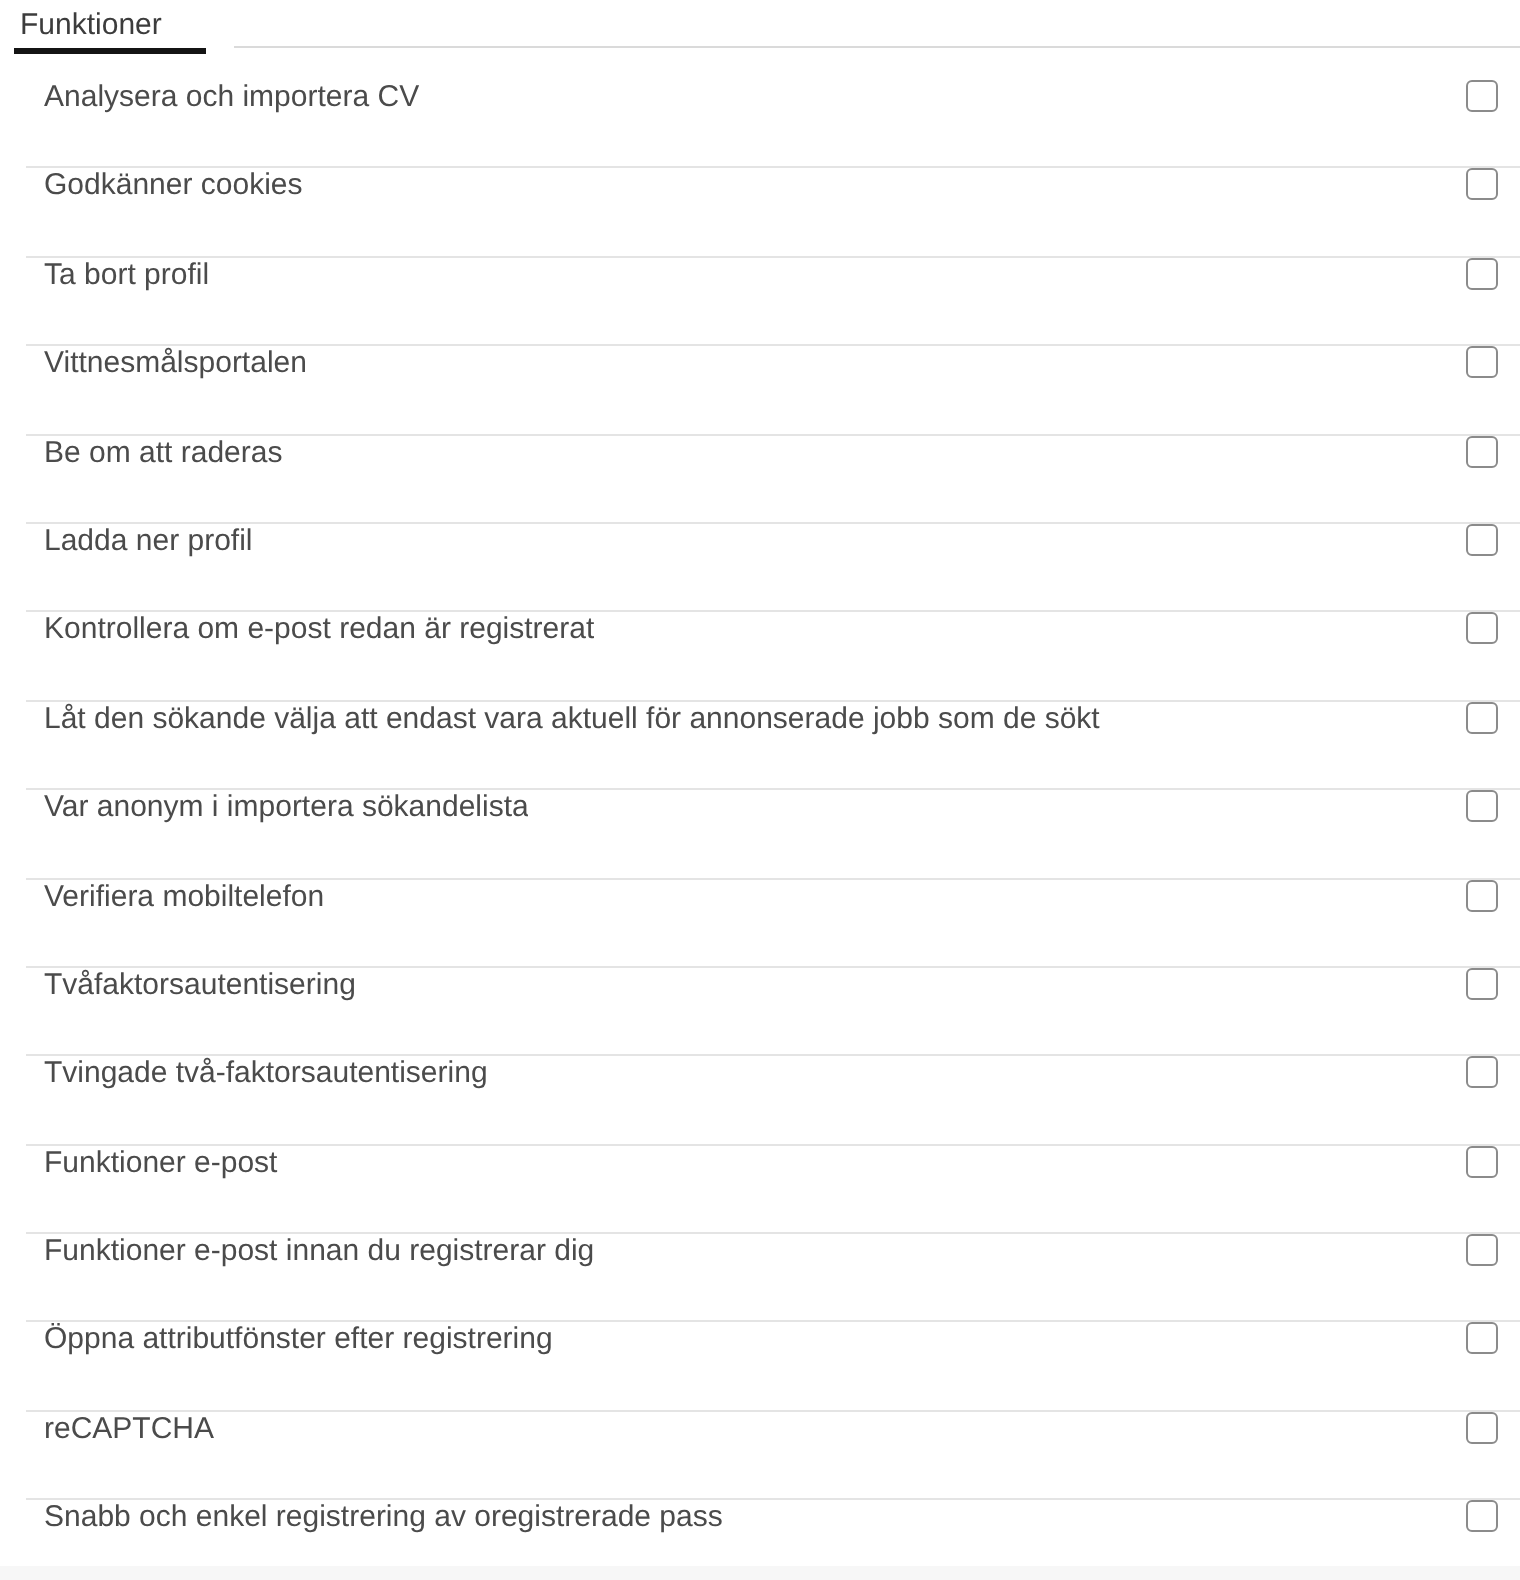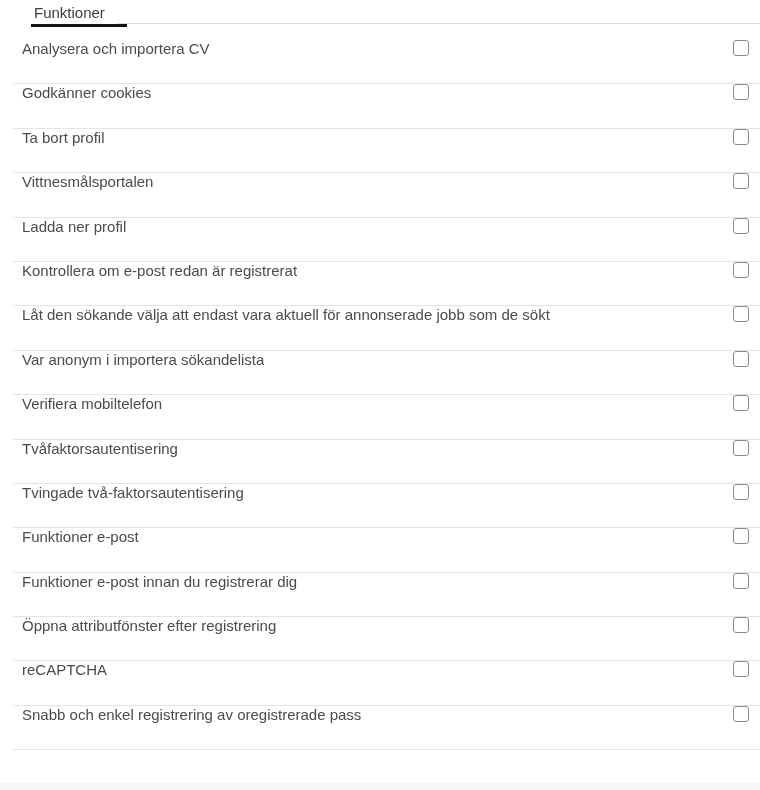--- a/index.html
+++ b/index.html
@@ -14,21 +14,21 @@
     height:26px;
   }
   .tabbar::after{            
     content:"";
     position:absolute;
     left:117px; right:0; top:23px; height:1px;
     background:#dadada;
   }
   .tab{
     display:inline-block;
-    margin-left:31px;
+    margin-left:7px;
     padding:4px 22px 3px 3px;
     font-size:15px;
     color:#3c3c3c;
     border-bottom:3px solid #141414;
     cursor:pointer;
     white-space:nowrap;
   }
   
   .list{
     padding-top:14px;
@@ -89,20 +89,24 @@
     </div>
     <div class="row">
       <span class="row-label">Ta bort profil</span>
       <input type="checkbox" style="">
     </div>
     <div class="row">
       <span class="row-label">Vittnesmålsportalen</span>
       <input type="checkbox" style="">
     </div>
     <div class="row">
+      <span class="row-label">Be om att raderas</span>
+      <input type="checkbox" style="">
+    </div>
+    <div class="row">
       <span class="row-label">Ladda ner profil</span>
       <input type="checkbox" style="">
     </div>
     <div class="row">
       <span class="row-label">Kontrollera om e-post redan är registrerat</span>
       <input type="checkbox" style="">
     </div>
     <div class="row">
       <span class="row-label">Låt den sökande välja att endast vara aktuell för annonserade jobb som de sökt</span>
       <input type="checkbox" style="">

